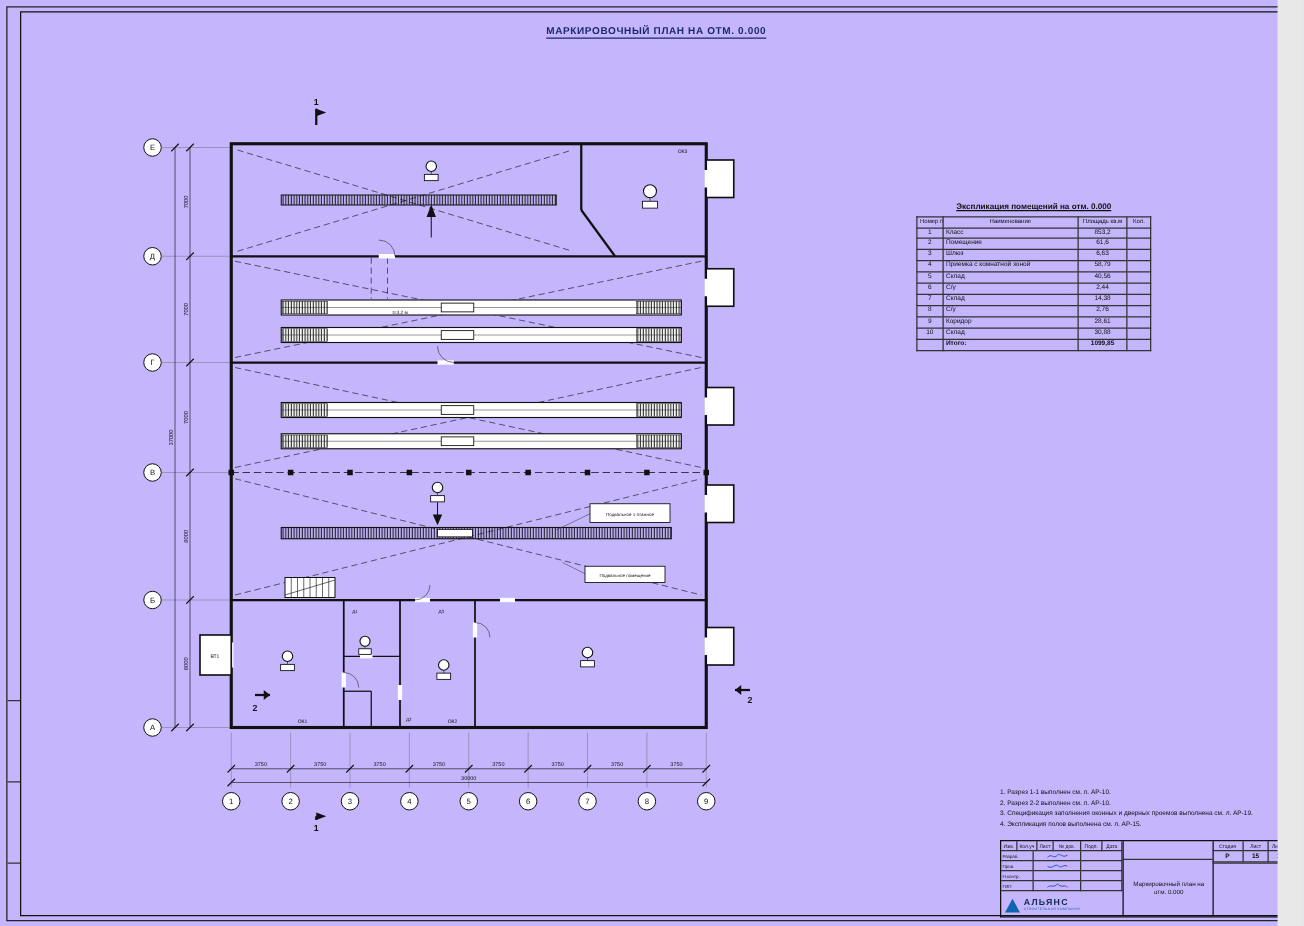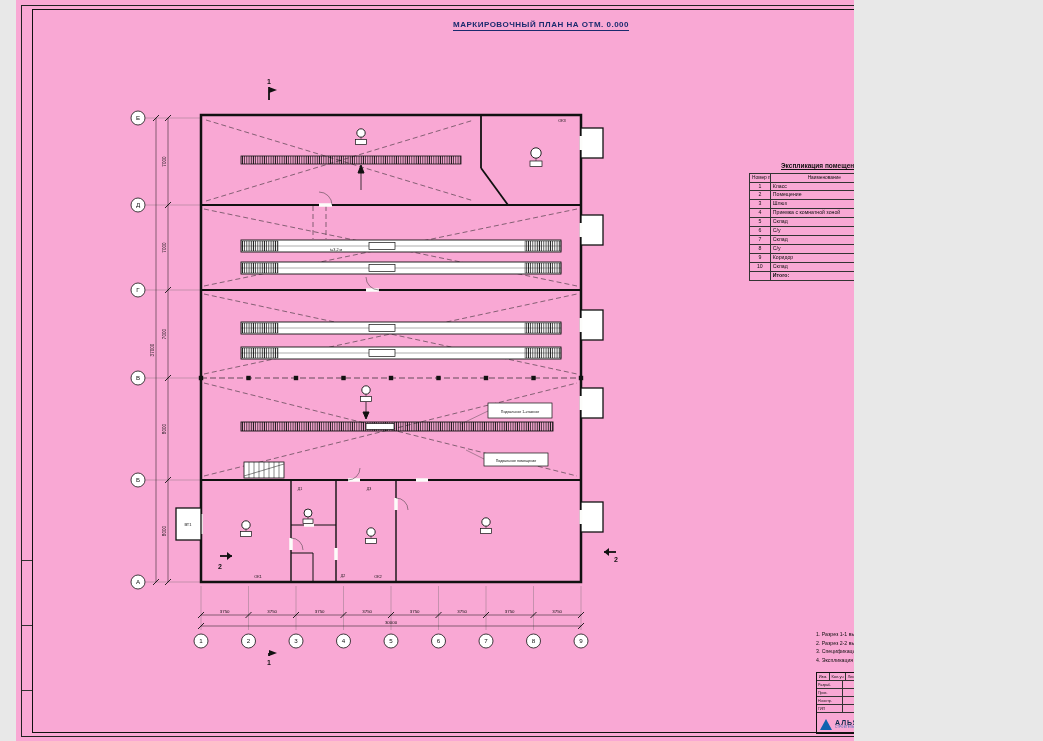--- a/index.html
+++ b/index.html
@@ -1,16 +1,16 @@
 <!DOCTYPE html>
 <html><head>
 <meta charset="utf-8">
 <style>
   html,body{margin:0;padding:0;background:#e8e8e8;}
-  .sheet{position:relative;width:838px;height:741px;background:#f9a8d4;font-family:"Liberation Sans",sans-serif;color:#111;overflow:hidden;margin-left:16px;}
+  .sheet{position:relative;width:1022px;height:741px;background:#c4b5fd;font-family:"Liberation Sans",sans-serif;color:#111;overflow:hidden;}
   .frame-outer{position:absolute;left:5px;top:5px;width:1032px;height:730px;border:1px solid #222;}
   .frame-inner{position:absolute;left:16px;top:9px;width:1018px;height:722px;border:1.4px solid #111;}
   .edge-tick{position:absolute;left:6px;width:10px;border-top:1px solid #333;height:0;}
   .sheet-title{position:absolute;left:325px;top:20px;width:400px;text-align:center;font-size:8px;font-weight:bold;letter-spacing:.5px;color:#1a2a6e;}
   .sheet-title span{border-bottom:1px solid #1a2a6e;padding-bottom:1px;}
   .plan-wrap{position:absolute;left:100px;top:70px;width:560px;height:600px;}
   svg text{font-family:"Liberation Sans",sans-serif;fill:#111;}
   .expl{position:absolute;left:733px;top:162px;width:188px;}
   .expl-title{font-size:6.5px;font-weight:bold;text-align:center;text-decoration:underline;margin-bottom:4px;}
   .expl table{border-collapse:collapse;width:100%;table-layout:fixed;}

